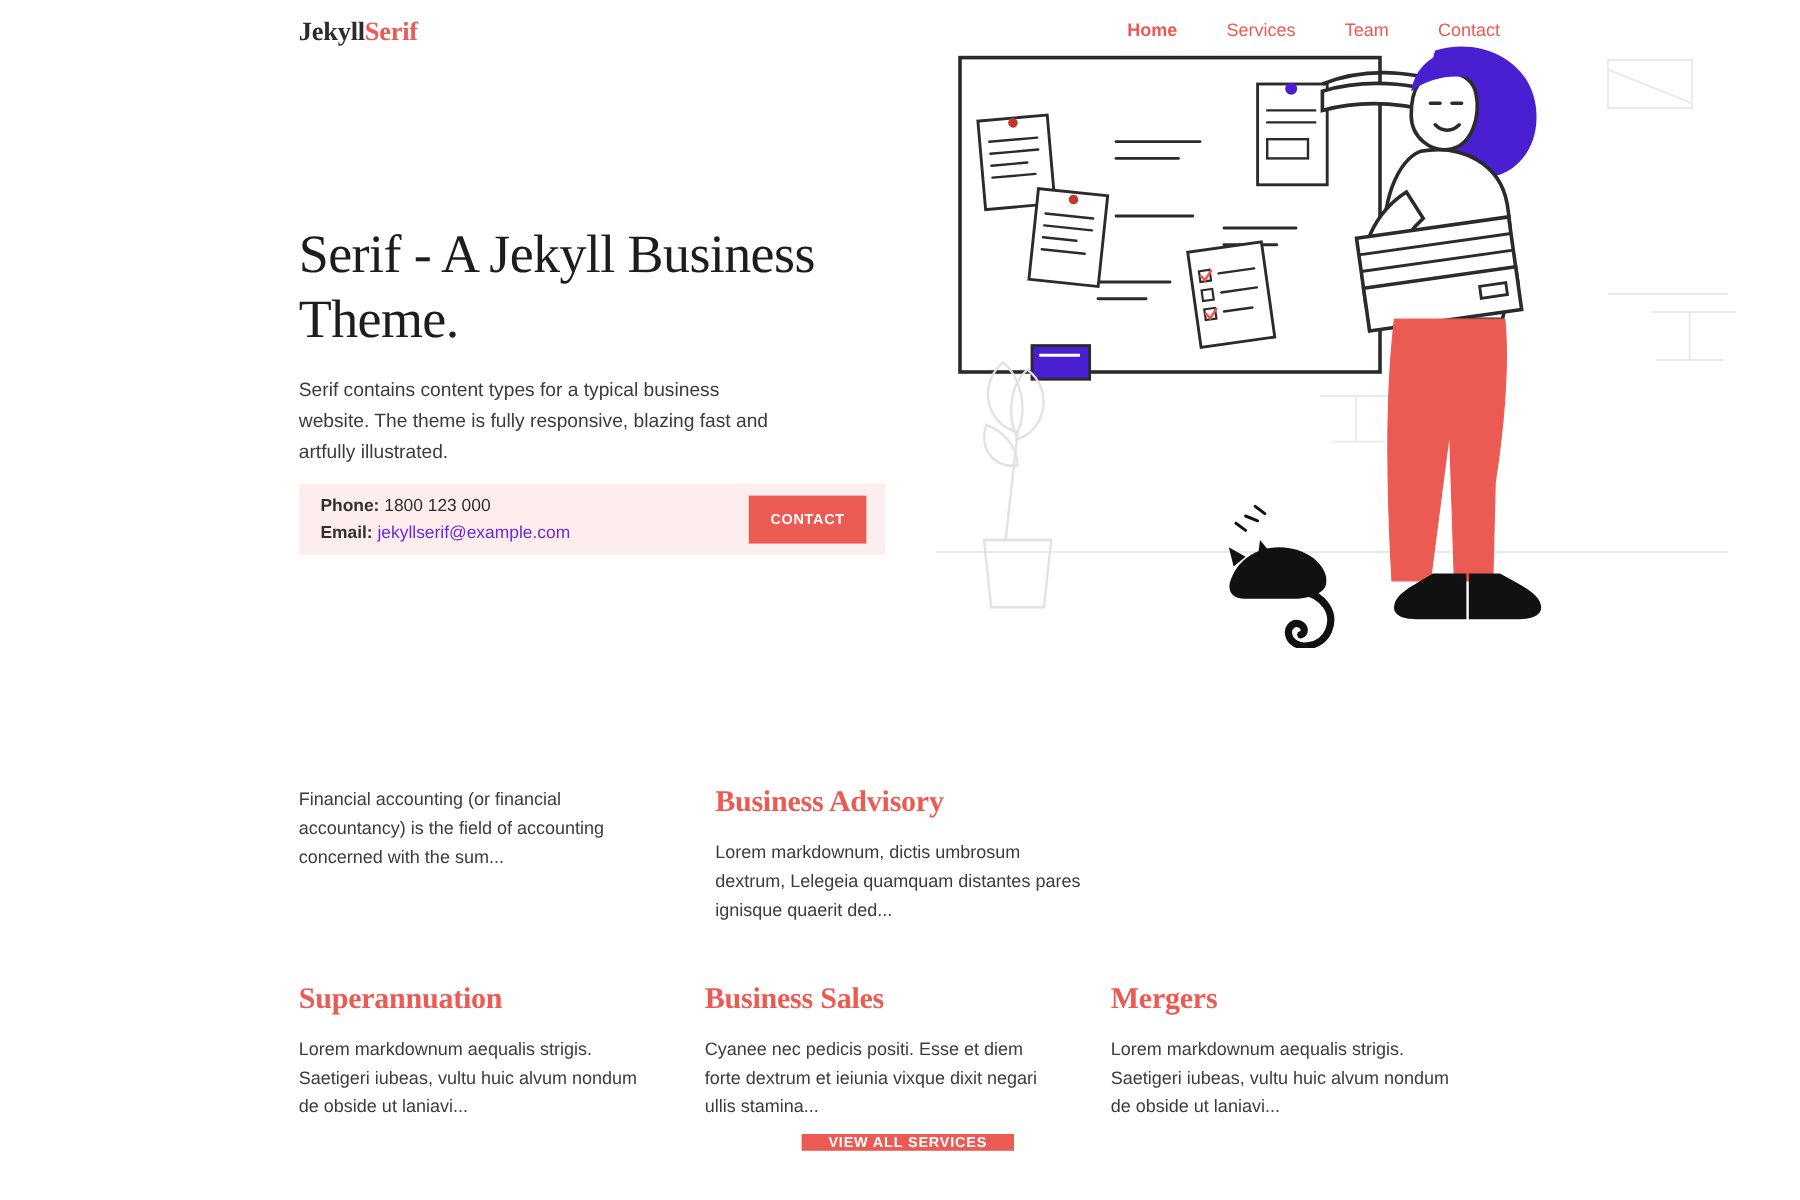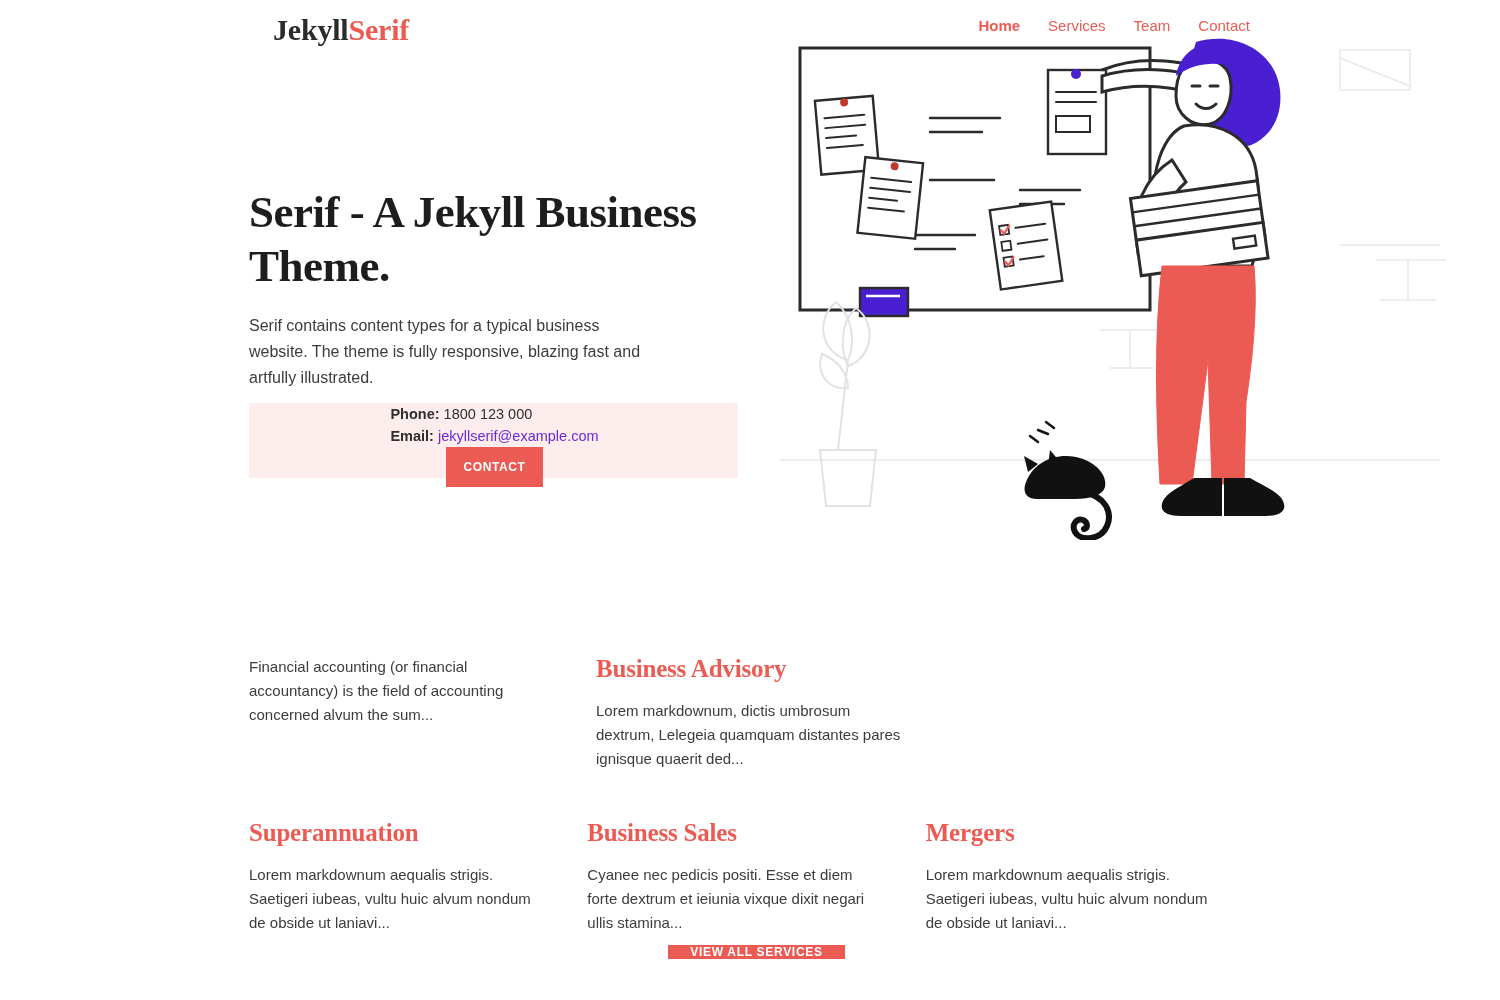--- a/index.html
+++ b/index.html
@@ -20,77 +20,75 @@
     width: 1500px;
     height: 56px;
     display: flex;
     align-items: center;
     z-index: 30;
   }
   .brand {
     position: absolute;
     left: 249px; top: 13px;
     font-family: "Liberation Serif", serif;
-    font-size: 30px;
+    font-size: 22px;
     font-weight: 700;
     letter-spacing: -0.2px;
     white-space: nowrap;
-    margin-left: 24px;
   }
   .brand .b1 { color: #2b2b2b; }
   .brand .b2 { color: #ec5b53; }
 
   .nav {
     position: absolute;
     right: 250px; top: 17px;
     display: flex;
     align-items: center;
-    gap: 28px;
+    gap: 41px;
   }
   .nav a {
     font-size: 15px;
     color: #ec5b53;
     text-decoration: none;
     white-space: nowrap;
   }
   .nav a.active { font-weight: 700; }
 
   
   .hero { position: absolute; top: 0; left: 0; width: 1500px; height: 600px; }
 
   .hero-title {
     position: absolute;
     left: 249px; top: 185px;
     width: 560px;
     font-family: "Liberation Serif", serif;
     font-size: 45px;
     line-height: 54px;
-    font-weight: 700;
+    font-weight: 400;
     color: #1d1d1d;
     letter-spacing: -0.5px;
   }
   .hero-sub {
     position: absolute;
     left: 249px; top: 313px;
     width: 400px;
     font-size: 16px;
     line-height: 26px;
     color: #3c3c3c;
   }
 
   .contact-box {
     position: absolute;
     left: 249px; top: 403px;
     width: 489px;
-    height: 75px;
+    height: 59px;
     background: #fdeeed;
     display: flex;
     align-items: center;
     padding: 0 16px 0 18px;
-    flex-direction: column;
   }
   .contact-lines { flex: 1; font-size: 14.5px; line-height: 22px; color: #2f2f2f; }
   .contact-lines .lbl { font-weight: 700; }
   .contact-lines a { color: #6d28d9; text-decoration: none; }
   .contact-btn {
     background: #ec5b53;
     color: #fff;
     border: none;
     font-size: 12px;
     letter-spacing: 0.6px;
@@ -311,21 +309,21 @@
           <path d="M414 448 c -16 10 -30 16 -32 26 c -2 8 6 12 18 12 h42 v-38z" fill="#111"></path>
           <path d="M470 448 c 18 10 32 16 34 26 c 2 8 -6 12 -18 12 h-42 v-38z" fill="#111"></path>
         </g>
       </svg>
     </div>
   </div>
 
   <div class="services">
     <div class="srv-row">
       <div class="srv">
-        <p>Financial accounting (or financial accountancy) is the field of accounting concerned alvum the sum...</p>
+        <p>Financial accounting (or financial accountancy) is the field of accounting concerned with the sum...</p>
       </div>
       <div class="srv">
         <h3>Business Advisory</h3>
         <p>Lorem markdownum, dictis umbrosum dextrum, Lelegeia quamquam distantes pares ignisque quaerit ded...</p>
       </div>
     </div>
     <div class="srv-row second">
       <div class="srv">
         <h3>Superannuation</h3>
         <p>Lorem markdownum aequalis strigis. Saetigeri iubeas, vultu huic alvum nondum de obside ut laniavi...</p>

